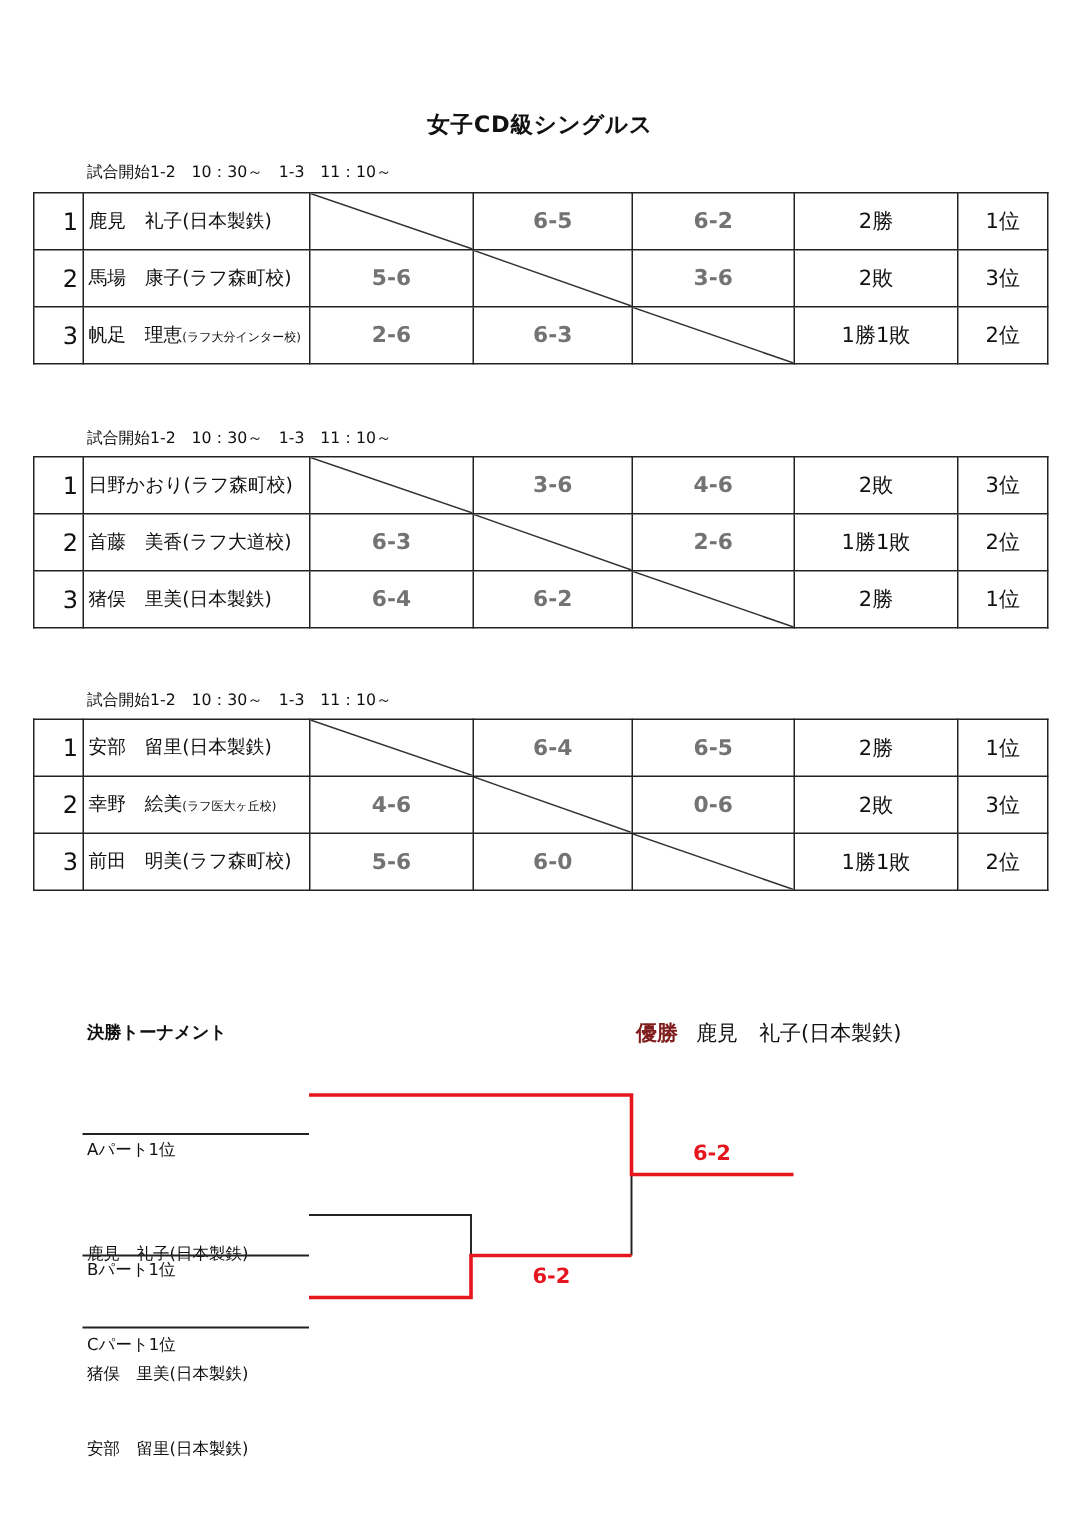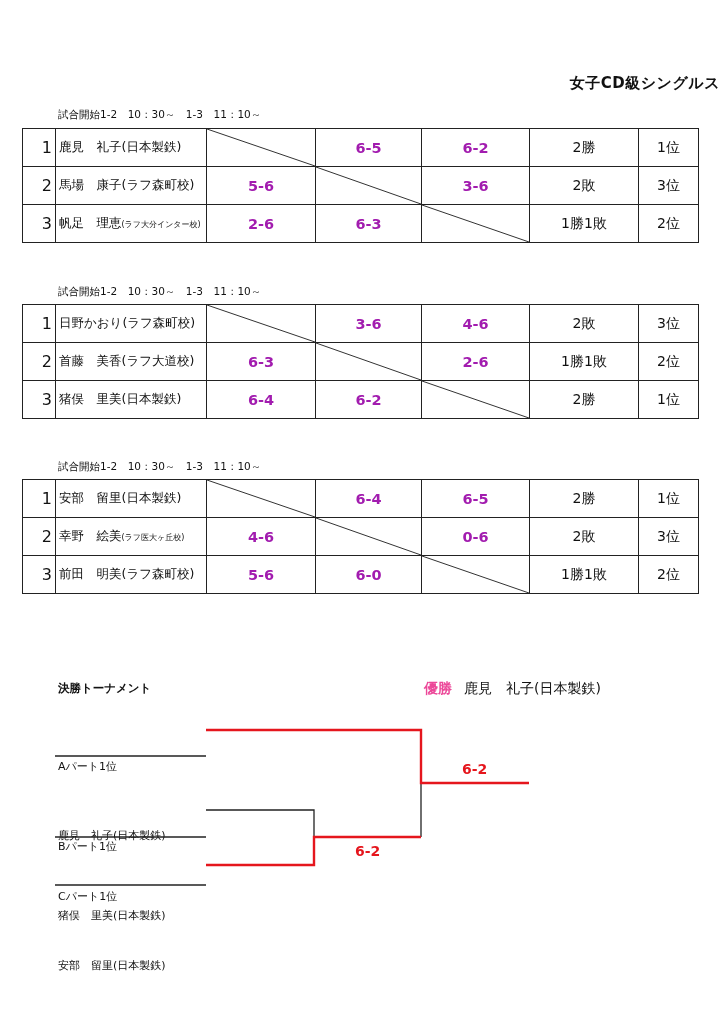--- a/index.html
+++ b/index.html
@@ -1,37 +1,37 @@
 <!DOCTYPE html>
 <html><head>
 <meta charset="utf-8">
 <style>
   html, body { margin:0; padding:0; background:#ffffff; }
   body { width:724px; height:1024px; position:relative; overflow:hidden;
          font-family:"DejaVu Sans","Liberation Sans",sans-serif; color:#111; }
-  .title { position:absolute; left:0; width:720px; top:74px; text-align:right;
+  .title { position:absolute; left:0; width:720px; top:74px; text-align:center;
            font-size:15px; font-weight:bold; letter-spacing:0.5px; }
   .schedule { position:absolute; left:58px; font-size:10.5px; white-space:pre; }
   table.league { position:absolute; left:22px; width:676px; border-collapse:collapse; table-layout:fixed; }
   table.league td { border:1.3px solid #222; text-align:center; vertical-align:middle; padding:0; position:relative; }
   .hdr td { height:37px; font-size:11px; }
   .hdr td.rankh { font-size:15px; }
   .hdr td.wlh { font-size:11px; line-height:19px; }
   .row td { height:37px; }
   .num { font-size:16px; text-align:right !important; padding-right:3px !important; }
   .name { text-align:left !important; padding-left:3px !important; font-size:12.5px; white-space:nowrap; overflow:hidden; }
   .name .aff-small { font-size:8px; }
-  .score { color:#a21caf; font-size:14.5px; font-weight:bold; }
+  .score { color:#737373; font-size:14.5px; font-weight:bold; }
   .wl { font-size:14px; }
   .rank { font-size:14px; }
   .diag { padding:0 !important; }
   .diag svg { position:absolute; left:0; top:0; width:100%; height:100%; }
   .bracket-title { position:absolute; left:58px; top:681px; font-size:11.5px; font-weight:bold; }
   .winner { position:absolute; left:424px; top:680px; font-size:14px; }
-  .winner .lbl { color:#ec4899; font-weight:bold; margin-right:12px; }
+  .winner .lbl { color:#7f1d1d; font-weight:bold; margin-right:12px; }
   .entry { position:absolute; left:58px; font-size:11px; line-height:23px; white-space:pre; }
   .bscore { position:absolute; color:#e5161d; font-weight:bold; font-size:14px; }
   svg.bracket { position:absolute; left:0; top:0; width:724px; height:1024px; pointer-events:none; }
 </style>
 </head>
 <body>
 
 <div class="title">女子CD級シングルス</div>
 
 <div id="parts">

